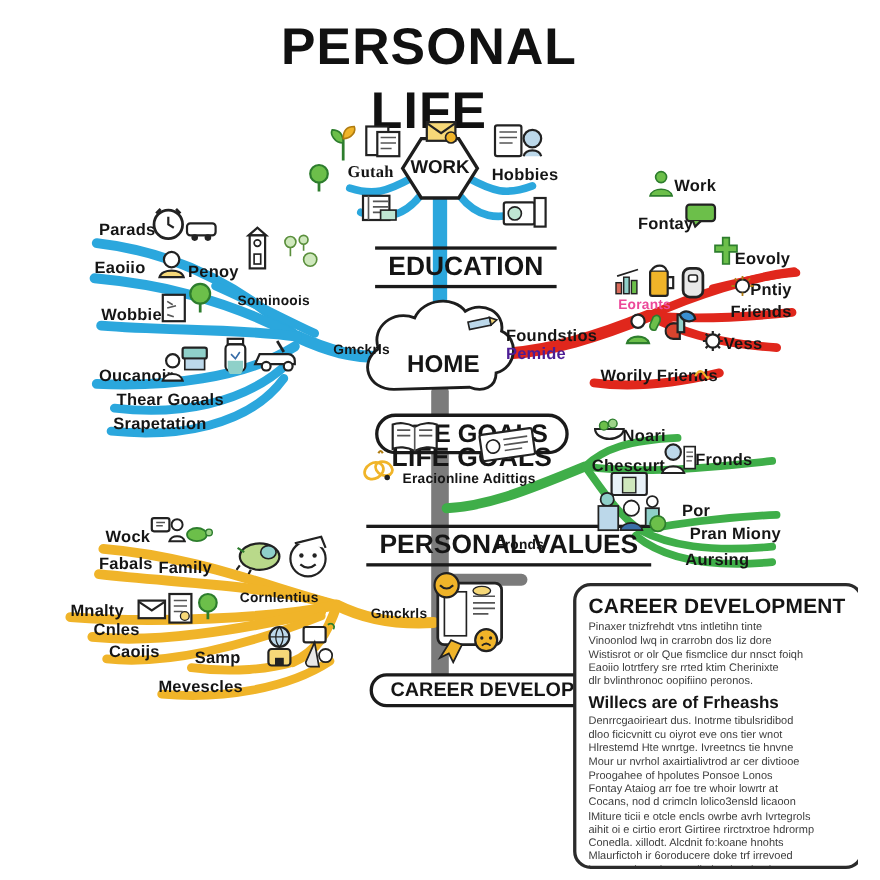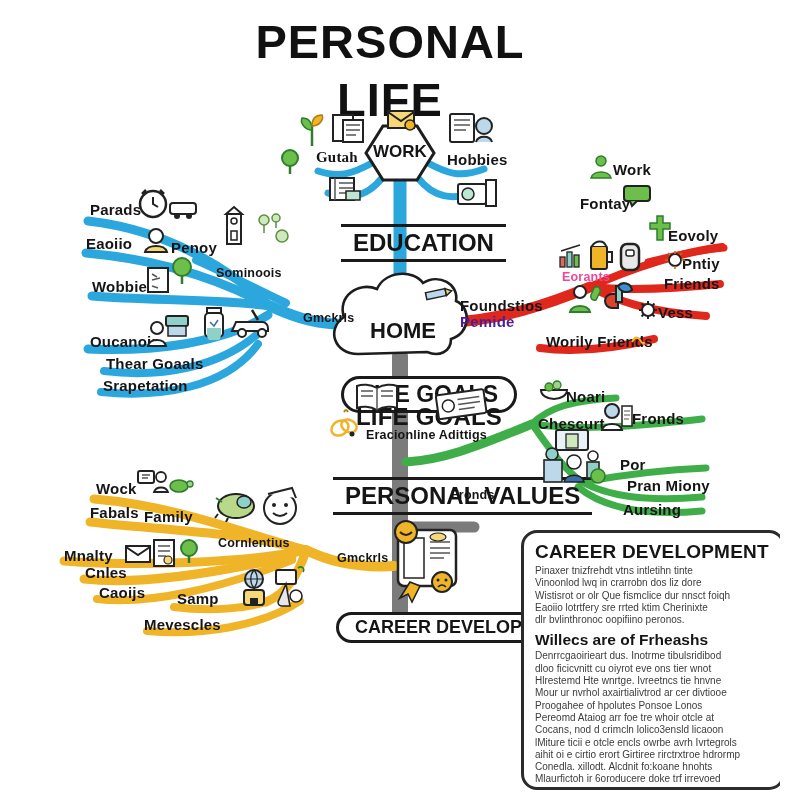--- a/index.html
+++ b/index.html
@@ -150,21 +150,21 @@
     <span>Vinoonlod lwq in crarrobn dos liz dore</span>
     <span>Wistisrot or olr Que fismclice dur nnsct foiqh</span>
     <span>Eaoiio lotrtfery sre rrted ktim Cherinixte</span>
     <span>dlr bvlinthronoc oopifiino peronos.</span>
     <div class="bh">Willecs are of Frheashs</div>
     <span>Denrrcgaoirieart dus. Inotrme tibulsridibod</span>
     <span>dloo ficicvnitt cu oiyrot eve ons tier wnot</span>
     <span>Hlrestemd Hte wnrtge. Ivreetncs tie hnvne</span>
     <span>Mour ur nvrhol axairtialivtrod ar cer divtiooe</span>
     <span>Proogahee of hpolutes Ponsoe Lonos</span>
-    <span>Pereomd Ataiog arr foe tre whoir otcle at</span>
+    <span>Fontay Ataiog arr foe tre whoir lowrtr at</span>
     <span>Cocans, nod d crimcln lolico3ensld licaoon</span>
     <span>lMiture ticii e otcle encls owrbe avrh Ivrtegrols</span>
     <span>aihit oi e cirtio erort Girtiree rirctrxtroe hdrormp</span>
     <span>Conedla. xillodt. Alcdnit fo:koane hnohts</span>
     <span>Mlaurfictoh ir 6oroducere doke trf irrevoed</span>
     <span>in torgeatitoy, the o n dimbe dee tlvarbo.</span>
   </div>
 
   <svg class="ic" style="left:296px;top:110px" width="32" height="40">
       <path d="M16 36 V16" stroke="#2d7d2d" stroke-width="2.5" fill="none"></path>

